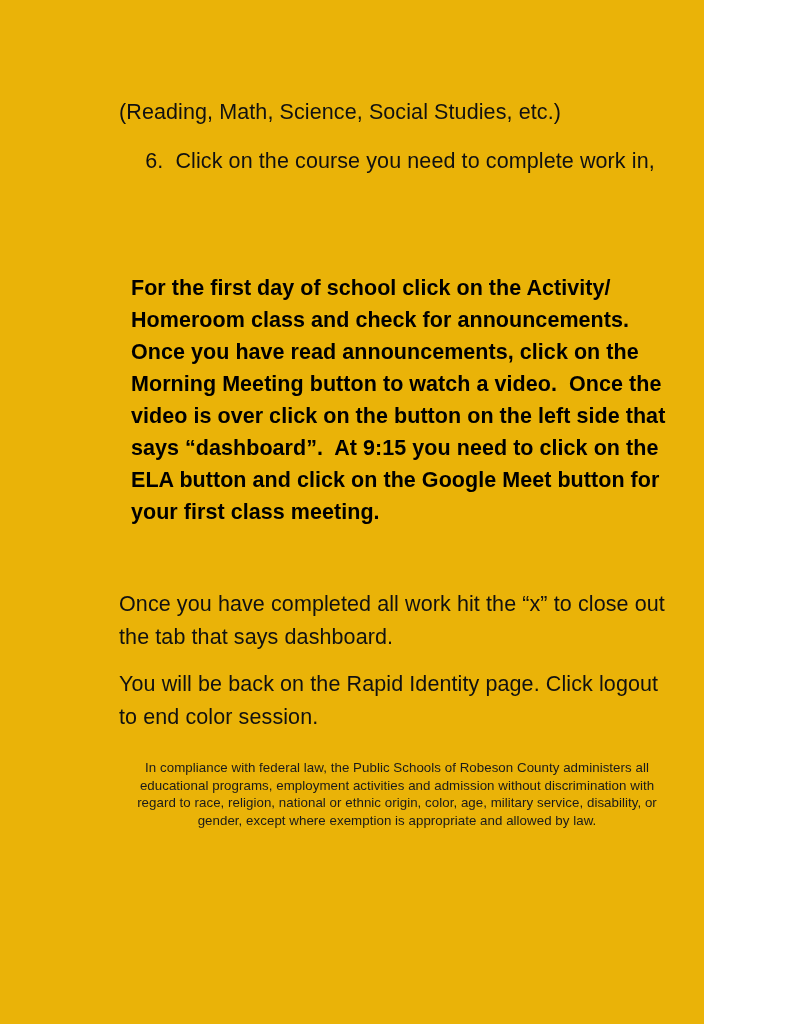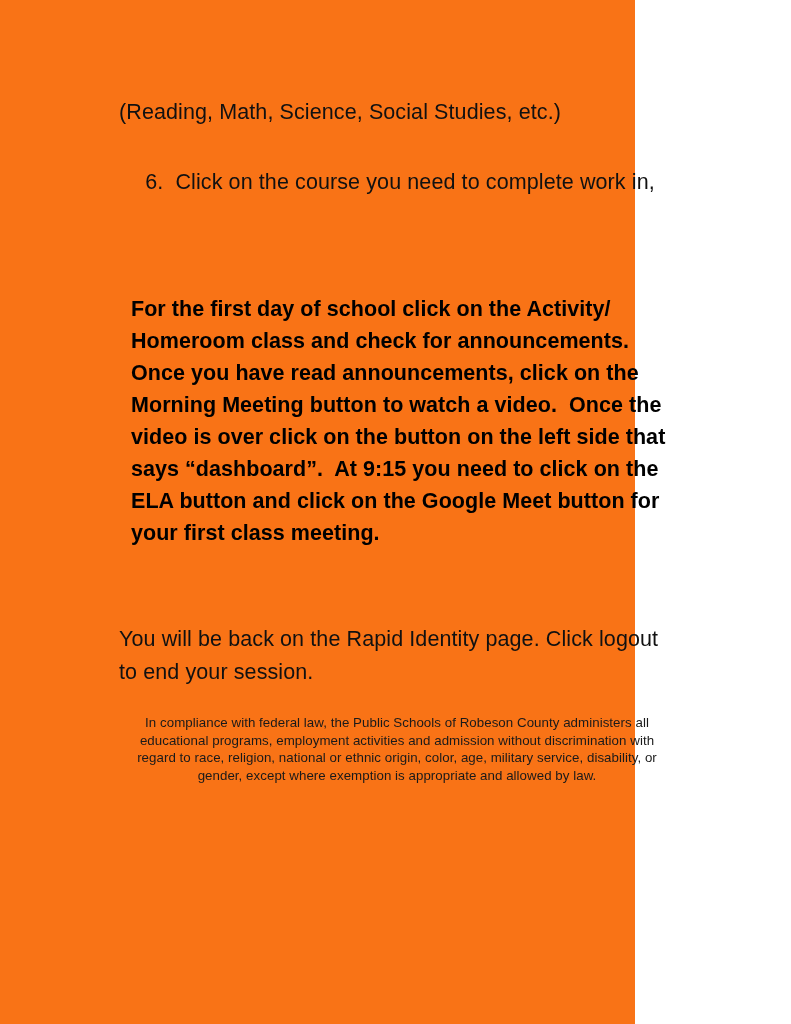--- a/index.html
+++ b/index.html
@@ -14,23 +14,23 @@
     overflow: hidden;
     font-family: "Liberation Sans", sans-serif;
     color: #000000;
     -webkit-font-smoothing: antialiased;
   }
 
   .page {
     position: absolute;
     left: 0;
     top: 0;
-    width: 635px;
+    width: 704px;
     height: 1024px;
-    background: #f97316;
+    background: #eab308;
   }
 
   .content {
     position: absolute;
     left: 119px;
     top: 96px;
     width: 560px;
   }
 
   
@@ -43,21 +43,21 @@
     color: #111111;
     white-space: pre-wrap;
   }
 
   .para-intro {
     margin-bottom: 0;
   }
 
   
   .para-step {
-    margin-top: 37px;
+    margin-top: 16px;
     padding-left: 14px;
     text-indent: -0px;
   }
 
   
   .para-bold {
     font-size: 21.5px;
     line-height: 32px;
     font-weight: 700;
     letter-spacing: 0.05px;
@@ -94,23 +94,24 @@
     <p class="para para-intro">(Reading, Math, Science, Social Studies, etc.)</p>
 
     <p class="para para-step">  6.  Click on the course you need to complete work in,</p>
 
     <div class="spacer-lg"></div>
 
     <p class="para-bold">For the first day of school click on the Activity/ Homeroom class and check for announcements.  Once you have read announcements, click on the Morning Meeting button to watch a video.  Once the video is over click on the button on the left side that says “dashboard”.  At 9:15 you need to click on the ELA button and click on the Google Meet button for your first class meeting.</p>
 
     <div class="spacer-md"></div>
 
+    <p class="para">Once you have completed all work hit the “x” to close out the tab that says dashboard.</p>
 
     <div class="spacer-sm"></div>
 
-    <p class="para">You will be back on the Rapid Identity page. Click logout to end your session.</p>
+    <p class="para">You will be back on the Rapid Identity page. Click logout to end color session.</p>
 
     <div class="spacer-fine"></div>
 
     <p class="fineprint">In compliance with federal law, the Public Schools of Robeson County administers all educational programs, employment activities and admission without discrimination with regard to race, religion, national or ethnic origin, color, age, military service, disability, or gender, except where exemption is appropriate and allowed by law.</p>
 
   </div>
 </div>
 
 </body></html>

